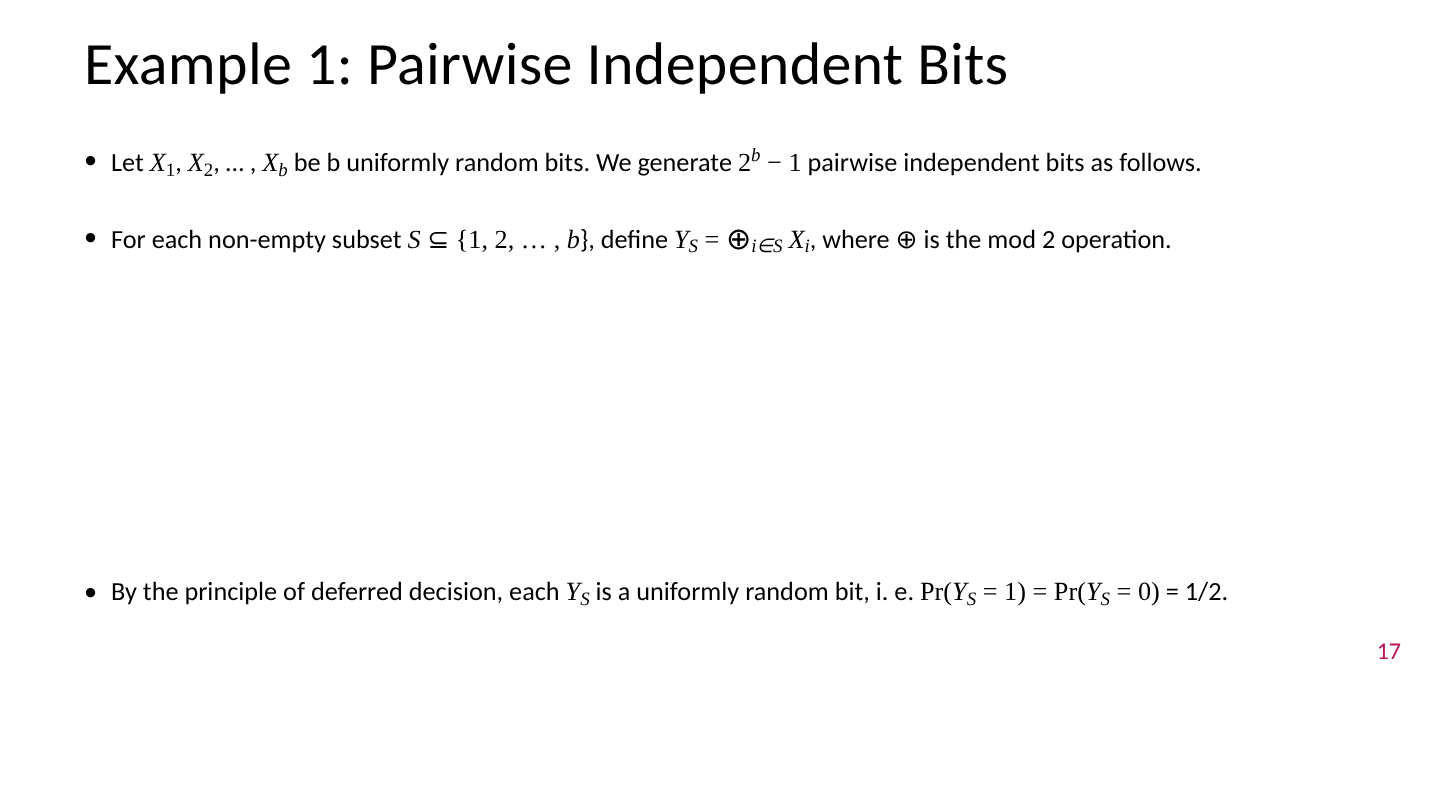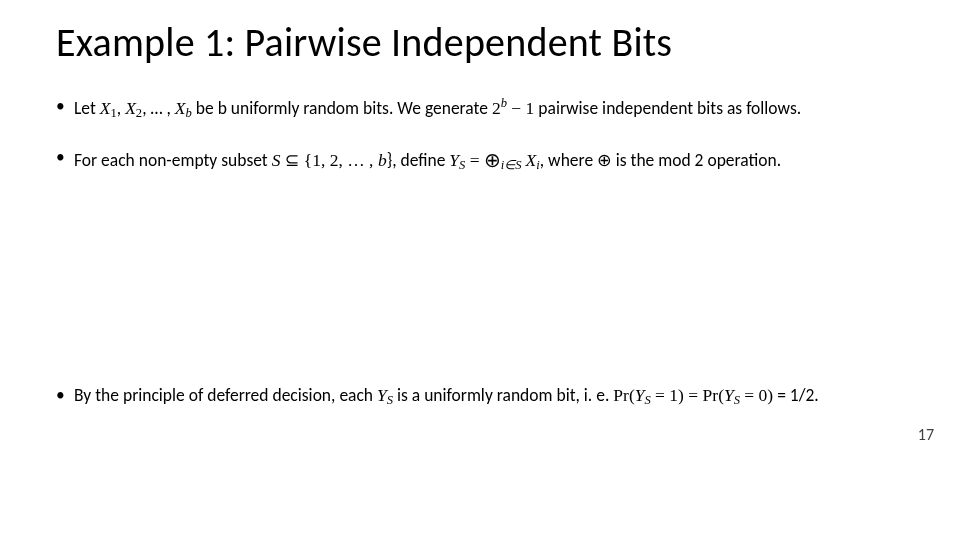--- a/index.html
+++ b/index.html
@@ -2,21 +2,21 @@
 <html><head>
 <meta charset="utf-8">
 <style>
   * { margin: 0; padding: 0; box-sizing: border-box; }
   html, body { width: 960px; height: 540px; background: #fff; font-family: Calibri, "Segoe UI", Arial, sans-serif; color: #000; }
   .slide { position: relative; width: 960px; height: 460px; padding: 18px 56px 0 56px; }
   .title { font-size: 40px; font-weight: 400; letter-spacing: 0.2px; margin-bottom: 28px; }
   .bullets { list-style: none; }
   .bullets > li { font-size: 17.5px; line-height: 1.35; margin-bottom: 24px; position: relative; padding-left: 18px; }
   .bullets > li::before { content: "•"; position: absolute; left: 0; top: 0; font-size: 17.5px; }
-  .page-num { position: absolute; right: 26px; bottom: 16px; font-size: 16px; color: #404040; }
+  .page-num { position: absolute; right: 26px; bottom: 16px; font-size: 16px; color: #be185d; }
   sub, .sub { font-size: 0.72em; vertical-align: -0.25em; }
   sup, .sup { font-size: 0.72em; vertical-align: 0.55em; }
   .serif { font-family: "Cambria Math", "Times New Roman", serif; font-style: italic; }
   .serif-up { font-family: "Cambria Math", "Times New Roman", serif; font-style: normal; }
   .big-op { font-size: 1.15em; position: relative; top: 0.06em; }
   .gap-before-last { margin-top: 210px; }
 </style>
 </head>
 <body>
 

